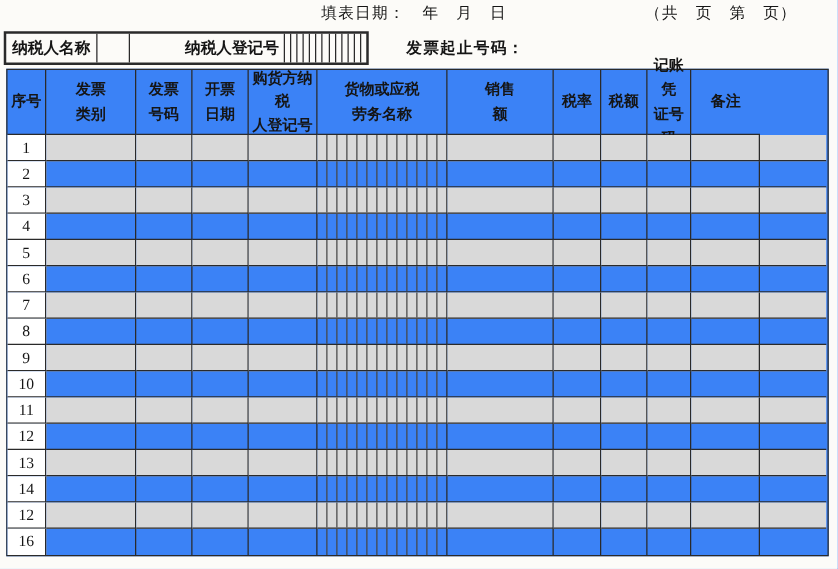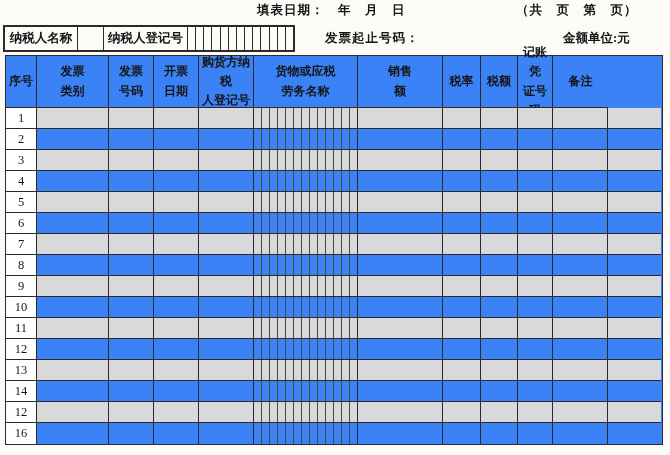--- a/index.html
+++ b/index.html
@@ -8,35 +8,35 @@
 
   .sheet {
     position: relative;
     width: 670px; height: 455px;
     background: var(--paper, #fcfbf8);
     color: #151515;
     overflow: hidden;
   }
 
   
-  .topbar { position: absolute; top: 2px; left: 0; width: 100%; height: 18px; font-size: 12.5px; font-weight: bold; }
+  .topbar { position: absolute; top: 2px; left: 0; width: 100%; height: 18px; font-size: 12.5px; font-weight: normal; }
   .fill-date { position: absolute; left: 257px; top: 0; letter-spacing: 1px; }
   .page-count { position: absolute; left: 516px; top: 0; letter-spacing: 1px; }
 
   
   .info-row { position: absolute; top: 25px; left: 0; width: 100%; height: 27px; font-size: 12.5px; font-weight: bold; }
   .info-box {
     position: absolute; left: 3px; top: 0; width: 292px; height: 27px;
     border: 2px solid var(--line, #2a2a2a);
     display: flex; align-items: stretch;
   }
   .info-box .cell { display: flex; align-items: center; justify-content: center; border-right: 1px solid var(--line, #2a2a2a); }
   .cell.name-label { width: 73px; }
   .cell.blank-field { width: 26px; }
-  .cell.id-label { width: 84px; }
+  .cell.id-label { width: 84px; margin-left: 40px; }
   .id-grid { flex: 1; display: flex; align-items: stretch; }
   .id-grid .idcell { flex: 1; border-right: 1px solid var(--line, #2a2a2a); }
   .id-grid .idcell:last-child { border-right: none; }
   .invoice-range { position: absolute; left: 303px; top: 0; line-height: 27px; letter-spacing: 1px; margin-left: 22px; }
   .amount-unit { position: absolute; left: 563px; top: 0; line-height: 27px; }
 
   
   .table {
     position: absolute; left: 5px; top: 55px; width: 658px;
     border: 1.5px solid var(--line, #2a2a2a);
@@ -91,21 +91,20 @@
           <span class="idcell"></span>
           <span class="idcell"></span>
           <span class="idcell"></span>
           <span class="idcell"></span>
           <span class="idcell"></span>
           <span class="idcell"></span>
           <span class="idcell"></span>
         </span>
     </div>
     <span class="invoice-range">发票起止号码：</span>
-    <span class="amount-unit">金额单位:元</span>
   </div>
 
   <div class="table">
     <div class="thead cols" id="thead">
         <div class="th">序号</div>
         <div class="th">发票
 类别</div>
         <div class="th">发票
 号码</div>
         <div class="th">开票

